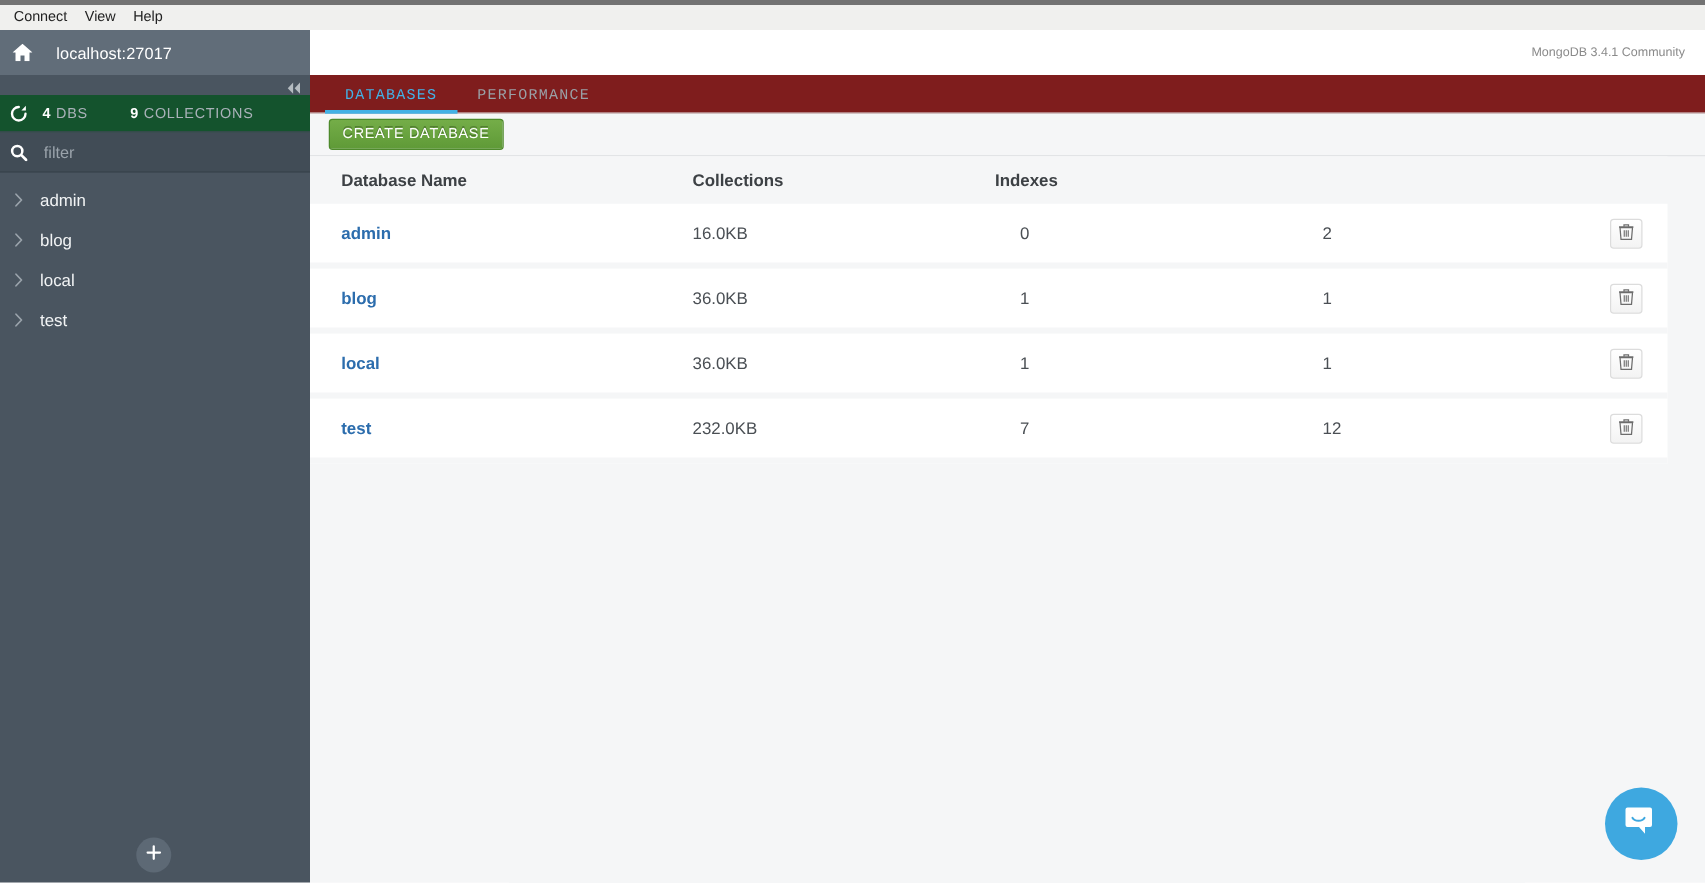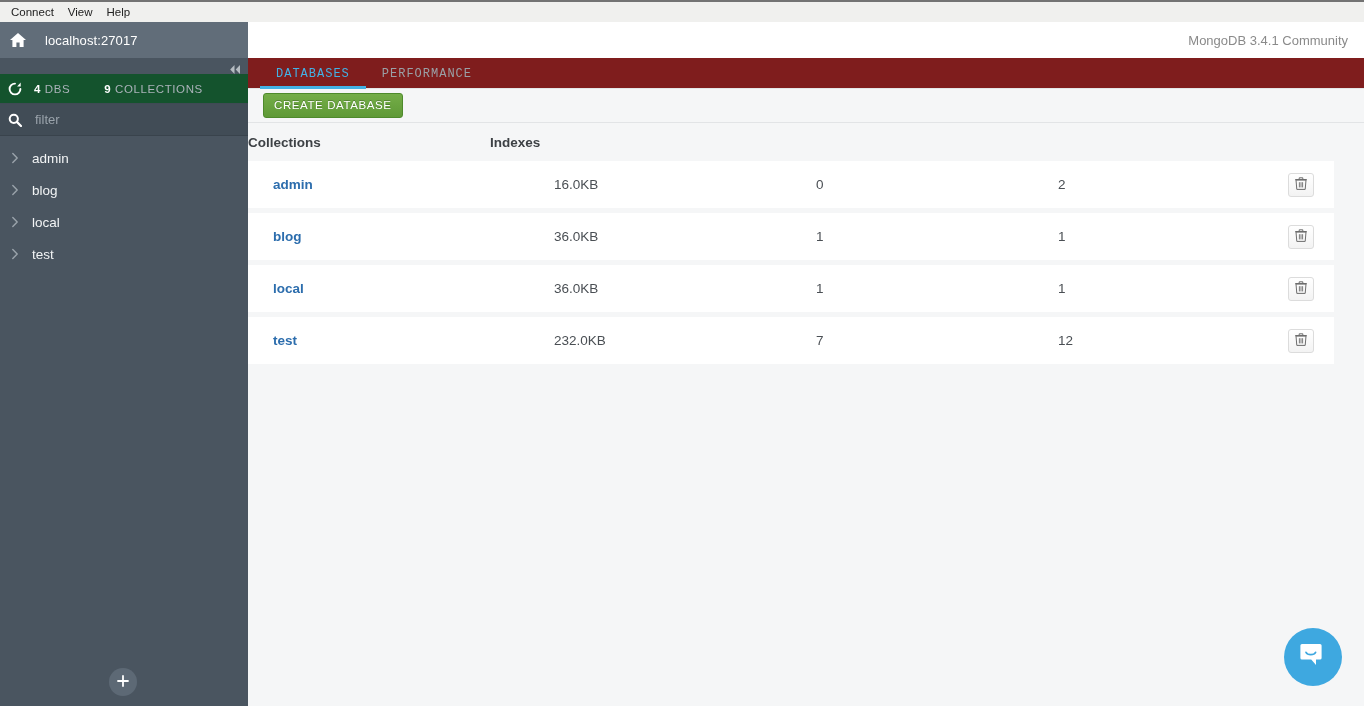--- a/index.html
+++ b/index.html
@@ -5,21 +5,21 @@
   * { box-sizing: border-box; margin: 0; padding: 0; }
   html, body {
     width: 1364px; height: 706px;
     font-family: "Liberation Sans", sans-serif;
     background: #ffffff;
     overflow: hidden;
   }
   #app {
     position: relative;
     width: 1364px; height: 706px;
-    border-top: 2px solid #737373;
+    border-top: 4px solid #737373;
     background: #f5f6f7;
   }
 
   
   .menubar {
     position: absolute; top: 0; left: 0;
     width: 1364px; height: 20px;
     background: #f0f0ee;
     display: flex; align-items: center;
     padding-left: 4px;
@@ -116,21 +116,21 @@
     position: absolute; left: 248px; top: 20px;
     width: 1116px; height: 686px;
     background: #f5f6f7;
   }
   .topbar {
     height: 36px;
     background: #ffffff;
     display: flex; align-items: center; justify-content: flex-end;
     padding-right: 16px;
   }
-  .version { font-size: 13px; color: #8a8a8a; margin-left: 32px; }
+  .version { font-size: 10px; color: #8a8a8a; margin-left: 32px; }
 
   .tabs {
     height: 31px;
     background: #7f1d1d;
     display: flex; align-items: flex-end;
     padding-left: 12px;
     border-bottom: 1px solid #e4e6e8;
     position: relative;
     font-family: Liberation Mono, monospace;
   }
@@ -333,20 +333,21 @@
     </div>
 
     <div class="toolbar">
       <button class="btn-create">CREATE DATABASE</button>
     </div>
 
     <div class="table-wrap">
       <div class="table">
 
         <div class="thead">
+          <div class="th col-name">Database Name</div>
           <div class="th col-coll">Collections</div>
           <div class="th col-index">Indexes</div>
           <div class="th col-act"></div>
         </div>
 
         <div class="trow">
           <div class="td dbname col-name">
             <a href="#">admin</a>
           </div>
           <div class="td col-size">16.0KB</div>

